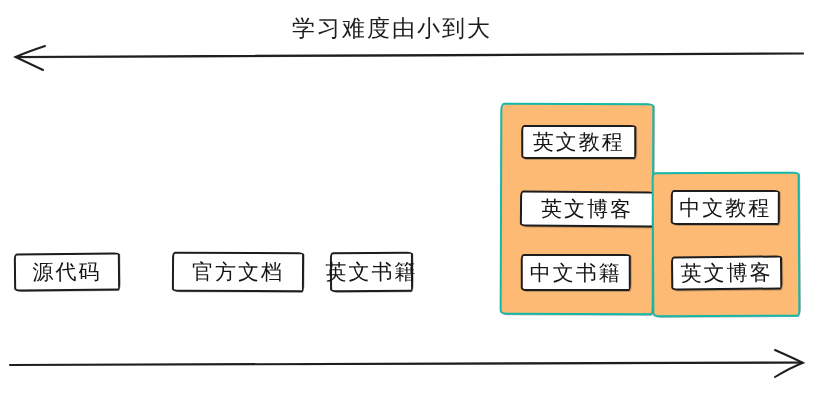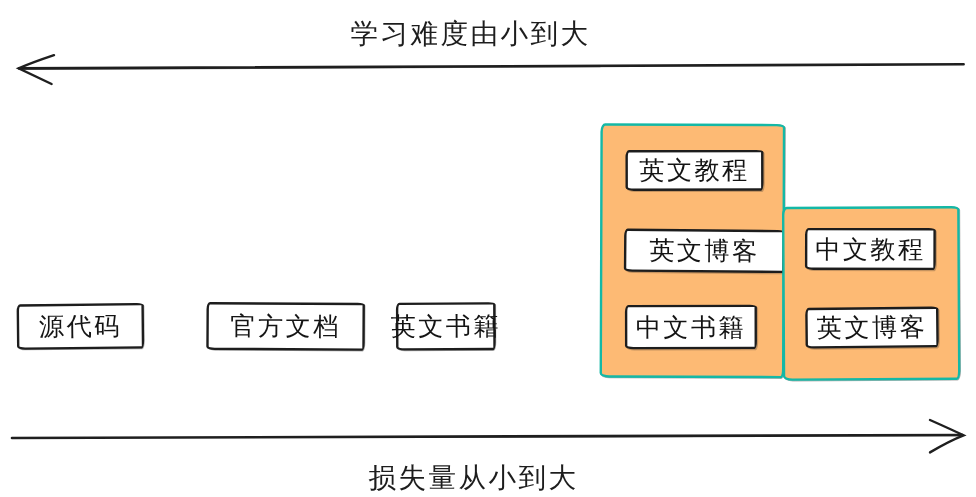--- a/index.html
+++ b/index.html
@@ -64,21 +64,20 @@
   .r-p03 { transform: rotate(0.3deg); }
   .r-p04 { transform: rotate(0.4deg); }
 </style>
 </head>
 <body>
 
 <div class="canvas">
 
   <div class="axis-label" style="left:292px; top:13px;">学习难度由小到大</div>
 
-  <div class="axis-label" style="left:307px; top:383px;">损失量从小到大</div>
 
   <svg class="arrow-layer" viewBox="0 0 813 414">
 
     <g stroke="#1f1f1f" fill="none" stroke-linecap="round">
       <path d="M16 57 L803 53.5" stroke-width="2.2"></path>
       <path d="M16 57.8 L500 55.6" stroke-width="1" opacity="0.55"></path>
       <path d="M45 46 Q27 52 15.5 57 Q27 62.5 43 70" stroke-width="2"></path>
     </g>
 
     <g stroke="#1f1f1f" fill="none" stroke-linecap="round">

